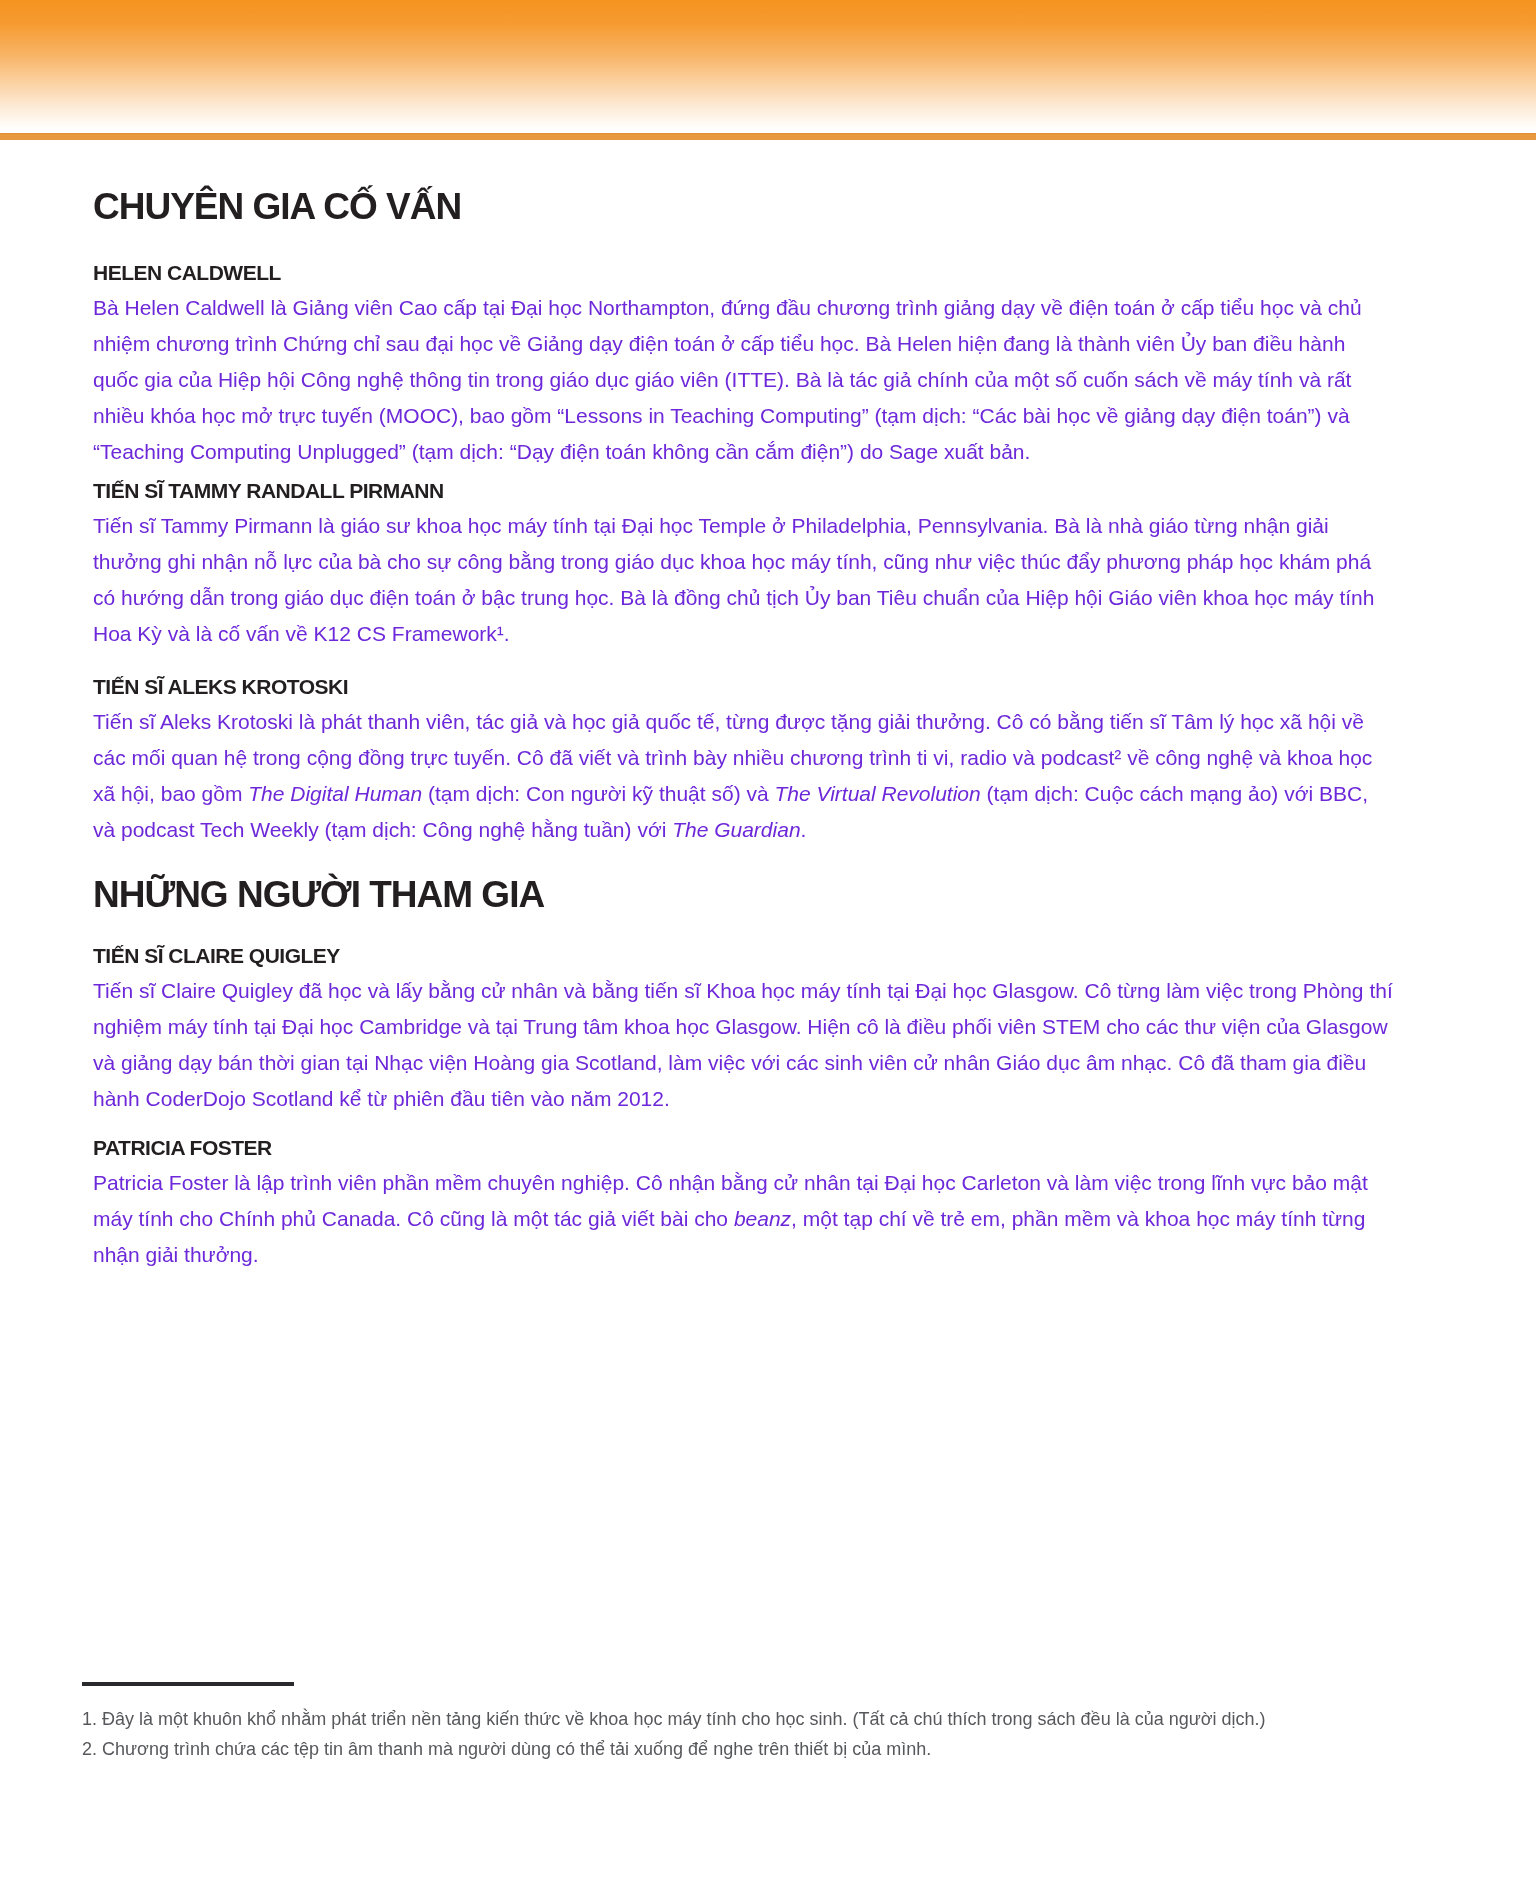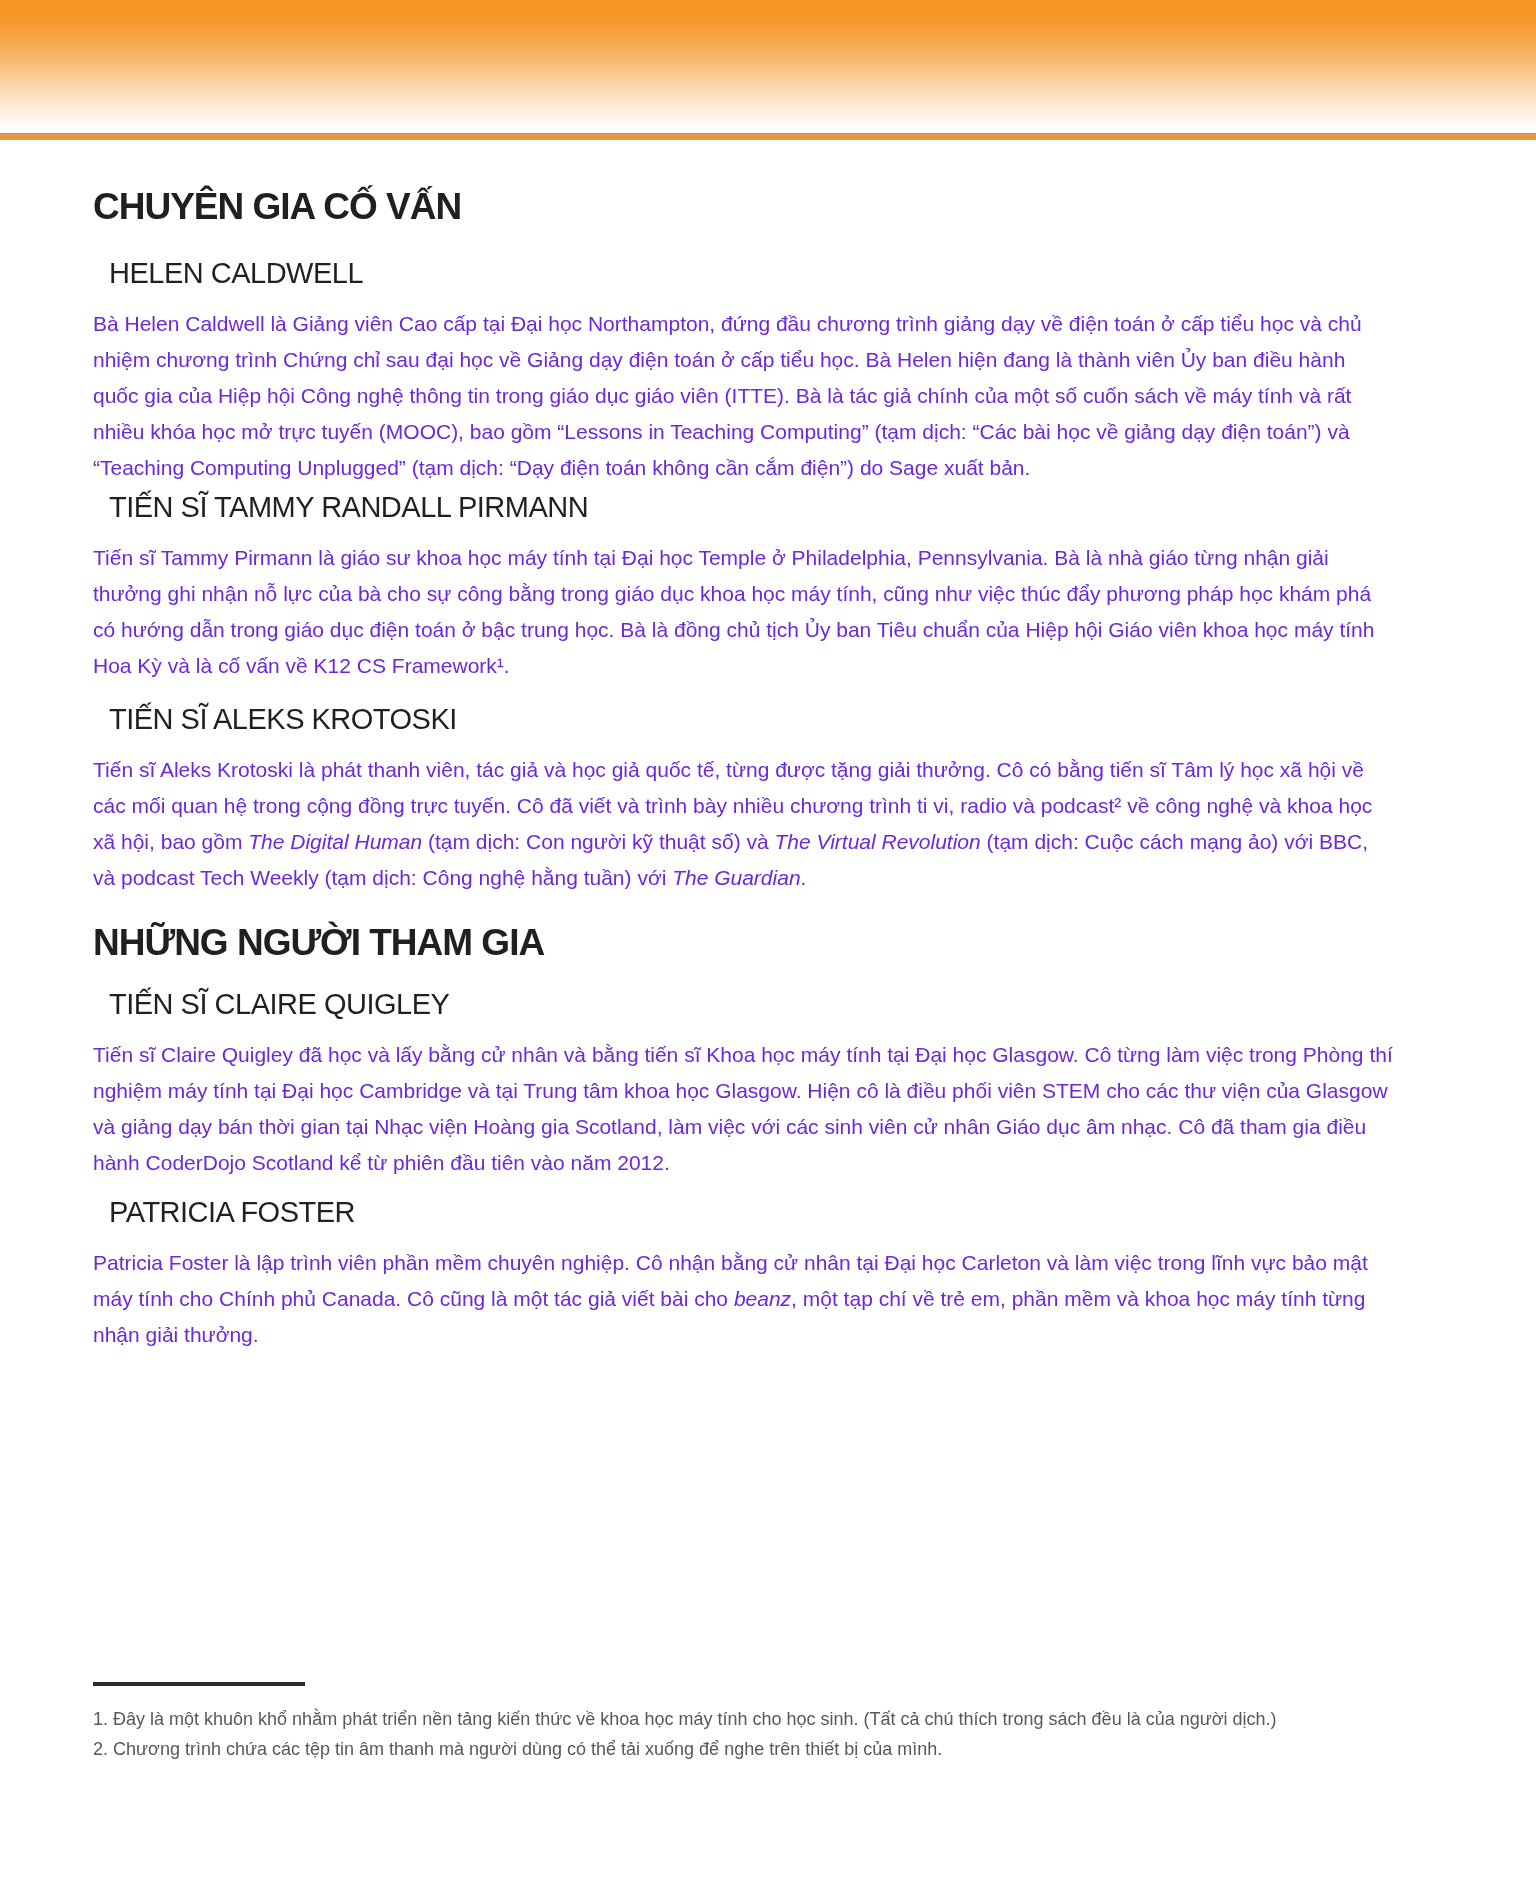--- a/index.html
+++ b/index.html
@@ -28,40 +28,40 @@
     position: absolute; top: 140px; left: 0;
     width: 1398px;
     padding: 0;
   }
   .col { margin-left: 93px; width: 1300px; }
   h1 {
     font-size: 37px; line-height: 42px; font-weight: 700;
     letter-spacing: -1px; color: #231f20; margin: 0;
   }
   h2 {
-    font-size: 29px; line-height: 34px; font-weight: 400;
-    letter-spacing: -0.5px; color: #231f20; margin: 16px;
+    font-size: 21px; line-height: 34px; font-weight: 700;
+    letter-spacing: -0.5px; color: #231f20; margin: 0;
   }
   p.bio {
     font-size: 21px; line-height: 36px; font-weight: 400;
     color: #6d28d9; margin: 0;
     text-align: left;
   }
   p.bio i { font-style: italic; }
   .mt-h1-first   { margin-top: 46px; }
   .mt-h2-after-h1{ margin-top: 28px; }
   .mt-p          { margin-top: 10px; }
   .mt-h2-tight   { margin-top: 4px; }
   .mt-h2-mid     { margin-top: 18px; }
   .mt-h1-section { margin-top: 26px; }
   .mt-h2-after-h1b{ margin-top: 23px; }
   .mt-h2-late    { margin-top: 14px; }
   
   .footnotes {
-    position: absolute; top: 1682px; left: 93px; width: 1340px;
+    position: absolute; top: 1682px; left: 82px; width: 1340px;
   }
   .fn-rule {
     width: 212px; height: 4px; background: #2a2a2c; margin: 0 0 18px 0;
   }
   .footnote {
     font-size: 18px; line-height: 30px; color: #57585c; margin: 0;
   }
 </style>
 </head>
 <body>

